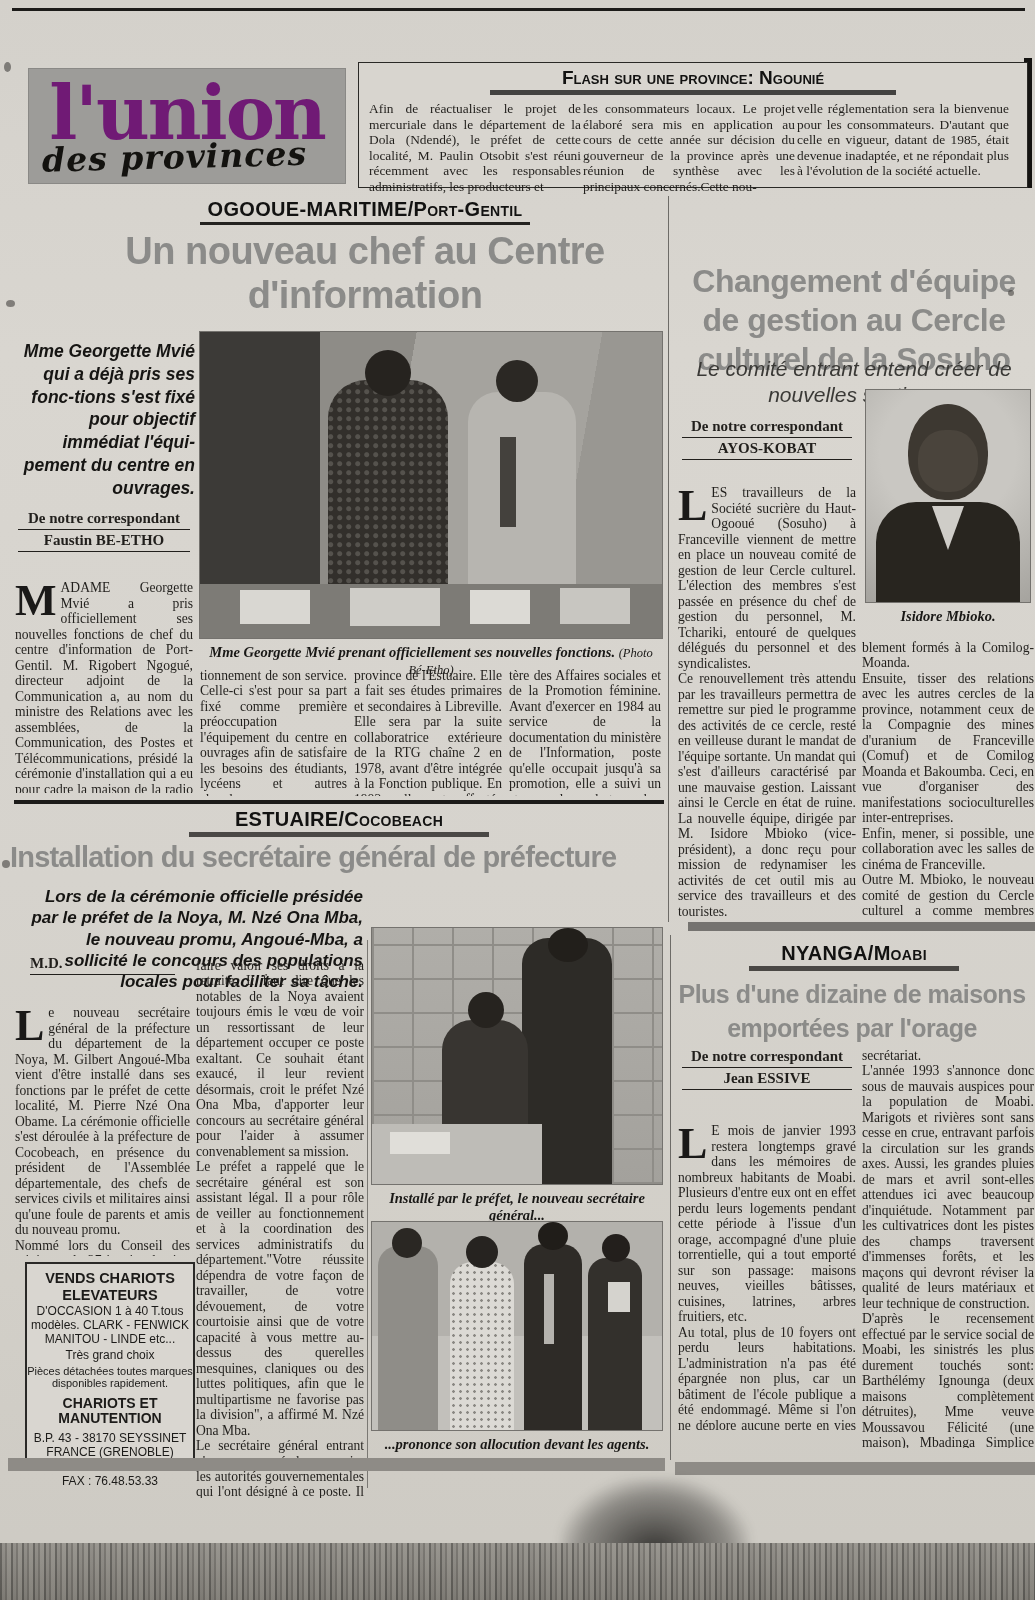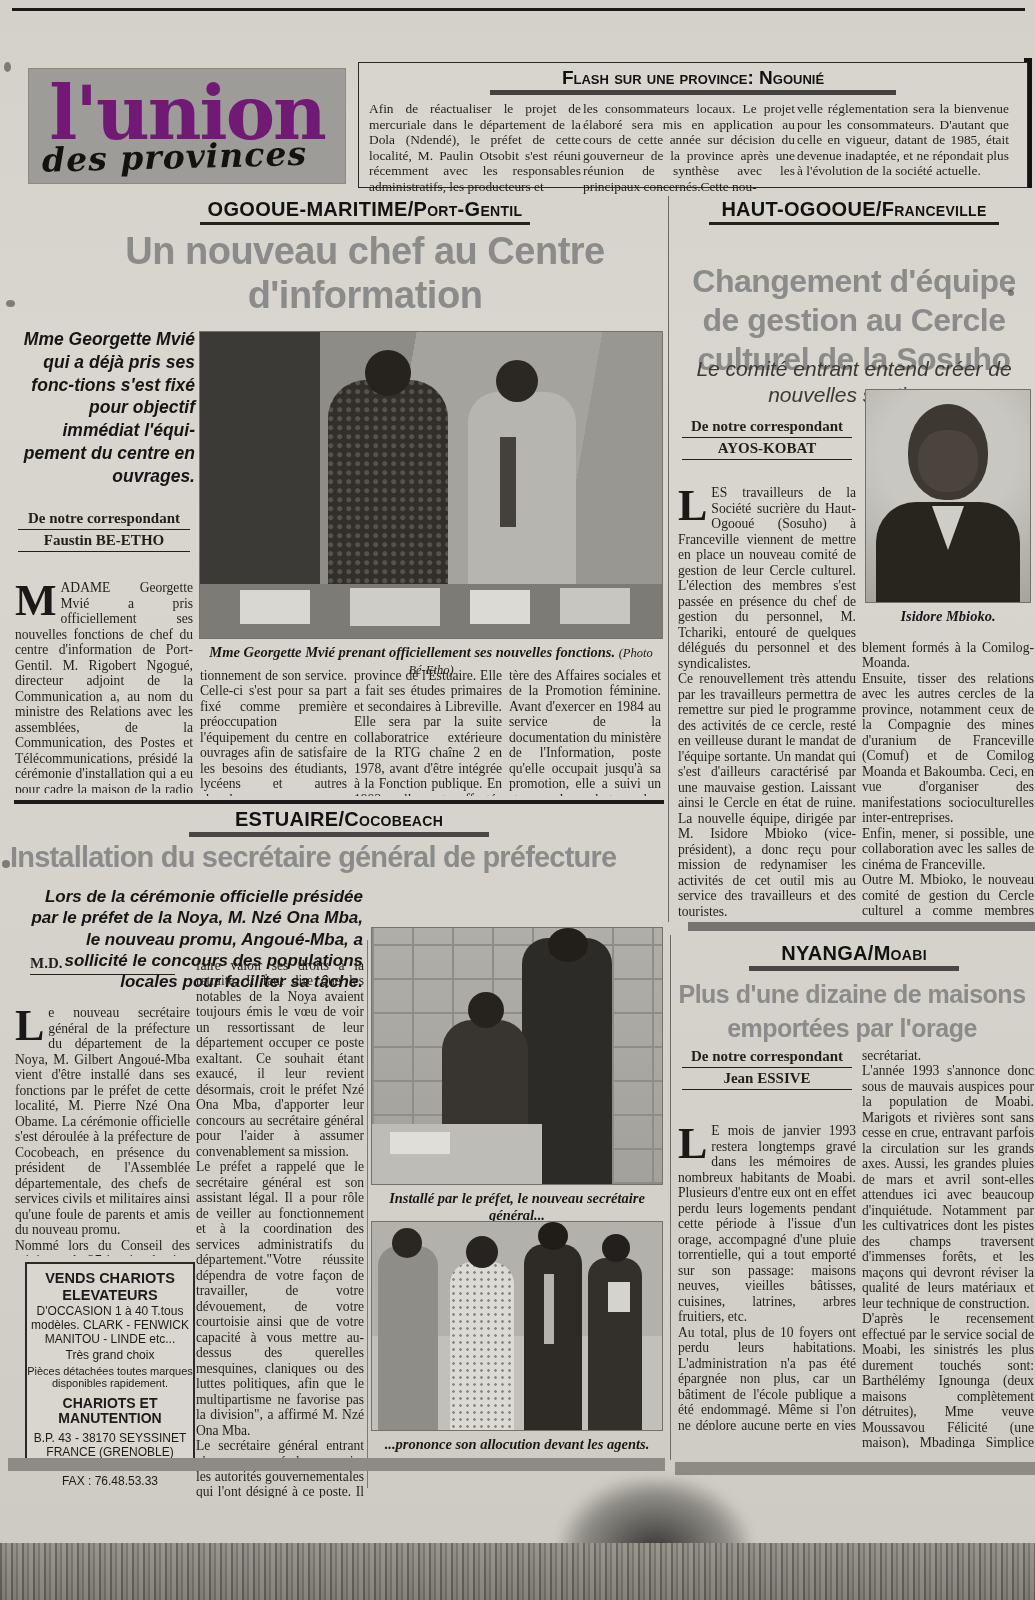--- a/index.html
+++ b/index.html
@@ -85,21 +85,21 @@
 
   <div class="abs" style="left:668px;top:196px;width:1px;height:726px;background:#6d6b67;"></div>
   <div class="abs" style="left:670px;top:935px;width:1px;height:525px;background:#6d6b67;"></div>
 
   <div class="abs" style="left:85px;top:198px;width:560px;">
     <div class="section-head">OGOOUE-MARITIME/Port-Gentil</div>
     <div class="section-underline" style="width:330px;"></div>
   </div>
   <div class="abs headline" style="left:60px;top:230px;width:610px;font-size:38px;line-height:1.15;">Un nouveau chef au Centre d'information</div>
 
-  <div class="abs standfirst" style="left:15px;top:328px;width:180px;font-size:17.5px;line-height:1.3;">Mme Georgette Mvié qui a déjà pris ses fonc-tions s'est fixé pour objectif immédiat l'équi-pement du centre en ouvrages.</div>
+  <div class="abs standfirst" style="left:15px;top:340px;width:180px;font-size:17.5px;line-height:1.3;">Mme Georgette Mvié qui a déjà pris ses fonc-tions s'est fixé pour objectif immédiat l'équi-pement du centre en ouvrages.</div>
 
   <div class="abs" style="left:18px;top:510px;width:172px;">
     <div class="byline">De notre correspondant</div>
     <div class="byline" style="margin-top:2px;">Faustin BE-ETHO</div>
   </div>
 
   <div class="abs body-text" style="left:15px;top:565px;width:178px;height:228px;overflow:hidden;">
     <span class="dropcap">M</span><span>ADAME Georgette Mvié a pris officiellement ses nouvelles fonctions de chef du centre d'information de Port-Gentil. M. Rigobert Ngogué, directeur adjoint de la Communication a, au nom du ministre des Relations avec les assemblées, de la Communication, des Postes et Télécommunications, présidé la cérémonie d'installation qui a eu pour cadre la maison de la radio Mandji.
 Dans son bref propos, M. Ngogué a invité la promue à oeuvrer pour le bon fonc-</span>
   </div>
@@ -182,24 +182,20 @@
     <div class="a-b">D'OCCASION 1 à 40 T.tous modèles. CLARK - FENWICK MANITOU - LINDE etc...</div>
     <div class="a-b">Très grand choix</div>
     <div class="a-s">Pièces détachées toutes marques disponibles rapidement.</div>
     <div class="a-c">CHARIOTS ET MANUTENTION</div>
     <div class="a-a">B.P. 43 - 38170 SEYSSINET</div>
     <div class="a-a" style="margin-top:0;">FRANCE (GRENOBLE)</div>
     <div class="a-a" style="margin-top:0;">TEL : 76.96.88.37</div>
     <div class="a-a" style="margin-top:0;">FAX : 76.48.53.33</div>
   </div>
 
-  <div class="abs" style="left:678px;top:198px;width:352px;">
-    <div class="section-head">HAUT-OGOOUE/Franceville</div>
-    <div class="section-underline" style="width:290px;"></div>
-  </div>
   <div class="abs headline" style="left:676px;top:232px;width:356px;font-size:32px;line-height:1.22;margin-top:30px;">Changement d'équipe de gestion au Cercle culturel de la Sosuho</div>
   <div class="abs" style="left:676px;top:356px;width:356px;font-family:'Liberation Sans',sans-serif;font-style:italic;font-size:21px;line-height:1.25;text-align:center;color:#3a3936;">Le comité entrant entend créer de nouvelles sections</div>
 
   <div class="abs" style="left:682px;top:418px;width:170px;">
     <div class="byline">De notre correspondant</div>
     <div class="byline" style="margin-top:2px;">AYOS-KOBAT</div>
   </div>
 
   <div class="abs body-text" style="left:678px;top:470px;width:178px;height:448px;overflow:hidden;">
     <span class="dropcap">L</span><span>ES travailleurs de la Société sucrière du Haut-Ogooué (Sosuho) à Franceville viennent de mettre en place un nouveau comité de gestion de leur Cercle culturel. L'élection des membres s'est passée en présence du chef de gestion du personnel, M. Tchariki, entouré de quelques délégués du personnel et des syndicalistes.

